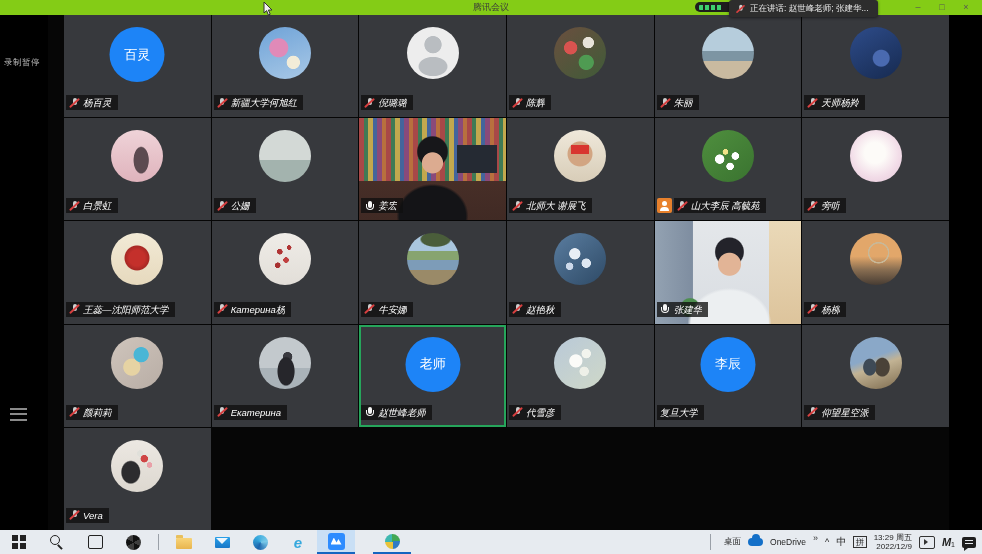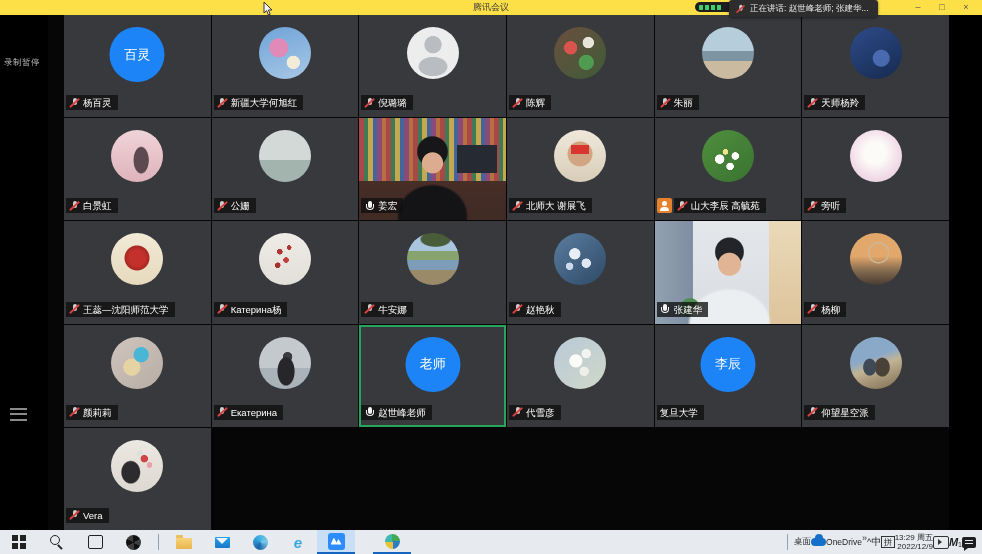--- a/index.html
+++ b/index.html
@@ -1,20 +1,20 @@
 <!DOCTYPE html>
 <html><head>
 <meta charset="utf-8">
 <style>
   html,body{margin:0;padding:0;width:982px;height:554px;overflow:hidden;background:#000;
     font-family:"Liberation Sans","DejaVu Sans",sans-serif;}
   .stage{position:relative;width:982px;height:554px;background:#000;}
 
   
-  .titlebar{position:absolute;left:0;top:0;width:982px;height:15px;background:#fde047;z-index:5;}
+  .titlebar{position:absolute;left:0;top:0;width:982px;height:15px;background:#84cc16;z-index:5;}
   .titlebar .title{position:absolute;left:0;right:0;top:1px;text-align:center;font-size:9px;color:#3a3a3a;}
   .winctrls{position:absolute;right:4px;top:0;height:15px;display:flex;z-index:9;}
   .winctrls span{width:24px;text-align:center;font-size:9px;line-height:15px;color:#555;cursor:default;}
   .cursor{position:absolute;left:263px;top:2px;z-index:20;}
 
   
   .audiopill{position:absolute;left:695px;top:2px;width:44px;height:10px;background:#1e1e1e;
     border-radius:5px;z-index:8;}
   .audiopill::before{content:"";position:absolute;left:4px;top:2.5px;width:23px;height:5px;
     background:repeating-linear-gradient(90deg,#3ecf6e 0 4px,transparent 4px 6px);border-radius:1px;}
@@ -35,21 +35,21 @@
     grid-template-columns:repeat(6,1fr);grid-template-rows:repeat(5,1fr);gap:1px;background:#060606;padding-left:16px;}
   .cell{position:relative;background:#37393d;overflow:hidden;}
   .cell[data-active="true"]{box-shadow:inset 0 0 0 2px #26a55b;}
 
   .avatar{position:absolute;left:50%;top:12px;transform:translateX(-50%);width:52px;height:52px;
     border-radius:50%;background:#666;}
   .avatar.initials{display:flex;align-items:center;justify-content:center;width:55px;height:55px;
     background:#1d84f7;color:#fff;font-size:13px;}
   .video{position:absolute;inset:0;}
 
-  .labelrow{position:absolute;left:2px;bottom:7px;display:flex;align-items:stretch;max-width:96%;}
+  .labelrow{position:absolute;left:2px;bottom:7px;display:flex;align-items:stretch;max-width:96%;font-style:italic;}
   .plabel{display:flex;align-items:center;gap:3px;background:rgba(16,16,16,.78);padding:1px 6px 1px 3px;
     max-width:168px;}
   .pname{font-size:9.5px;color:#fff;white-space:nowrap;overflow:hidden;text-overflow:ellipsis;line-height:13px;}
 
   
   .mic{position:relative;width:11px;height:12px;display:inline-block;flex:0 0 auto;}
   .mic::before{content:"";position:absolute;left:3.5px;top:1px;width:4px;height:7px;border-radius:2px;background:#cfcfcf;}
   .mic[data-mic="on"]::before{background:#f6f6f6;}
   .mic[data-mic="on"]::after{content:"";position:absolute;left:1.5px;top:4px;width:8px;height:6px;
     border:1.3px solid #f6f6f6;border-top:none;border-radius:0 0 7px 7px;box-sizing:border-box;}
@@ -183,21 +183,21 @@
   .mail-g::before{content:"";position:absolute;left:1px;top:1px;width:0;height:0;
     border-left:6.5px solid transparent;border-right:6.5px solid transparent;border-top:6px solid #fff;opacity:.92;}
   .edge-g{width:15px;height:15px;border-radius:50%;background:conic-gradient(from 200deg,#1b63ab,#35a8dd,#7ac9e8,#1b63ab);}
   .ie-g{font-size:15px;font-weight:bold;font-style:italic;color:#35a8dd;line-height:15px;}
   .meet-g{width:17px;height:17px;background:#2d8cff;border-radius:3px;position:relative;}
   .meet-g::before{content:"";position:absolute;left:3px;top:5px;width:11px;height:7px;background:#fff;
     clip-path:polygon(0 100%,30% 0,55% 70%,72% 20%,100% 100%);}
   .pinwheel-g{width:15px;height:15px;border-radius:50%;
     background:conic-gradient(#43a854 0 90deg,#2f7cc4 90deg 180deg,#e8c33a 180deg 270deg,#3fb8b0 270deg 360deg);}
 
-  .tb-right{margin-left:auto;display:flex;align-items:center;height:100%;padding-right:6px;color:#1e1e1e;}
+  .tb-right{margin-left:auto;display:flex;align-items:center;height:100%;gap:7px;padding-right:6px;color:#1e1e1e;}
   .tb-right .lbl{font-size:8.5px;white-space:nowrap;cursor:default;}
   .cloud-g{width:15px;height:8px;background:#1470c8;border-radius:8px;position:relative;}
   .cloud-g::before{content:"";position:absolute;left:4px;top:-4px;width:8px;height:8px;border-radius:50%;background:#1470c8;}
   .chev{font-size:9px;color:#333;position:relative;top:-4px;cursor:pointer;}
   .caret{font-size:9px;color:#222;cursor:pointer;}
   .ime{font-size:10px;cursor:pointer;}
   .ime.box{font-size:8.5px;border:1px solid #333;padding:0 1.5px;line-height:10px;}
   .clock{text-align:right;font-size:8px;line-height:9.5px;cursor:pointer;}
   .playbox-g{width:14px;height:11px;border:1.3px solid #333;border-radius:2px;position:relative;cursor:pointer;}
   .playbox-g::before{content:"";position:absolute;left:4.5px;top:2.5px;width:0;height:0;

